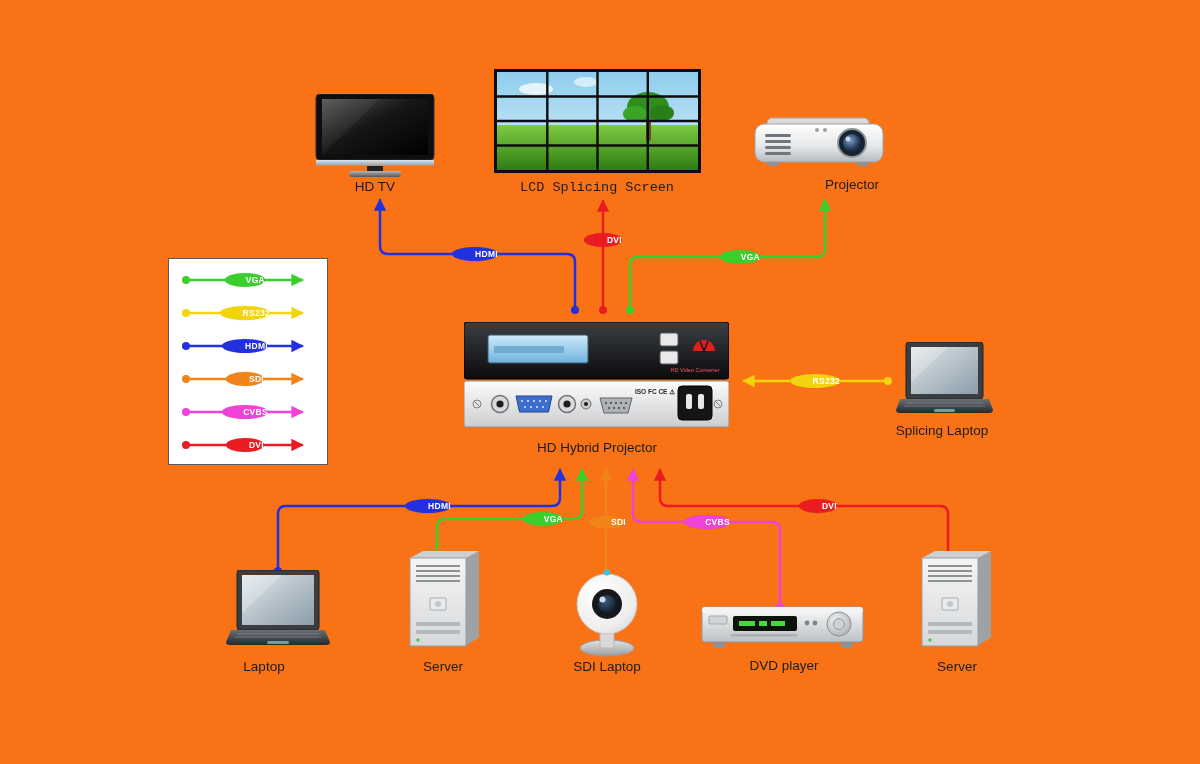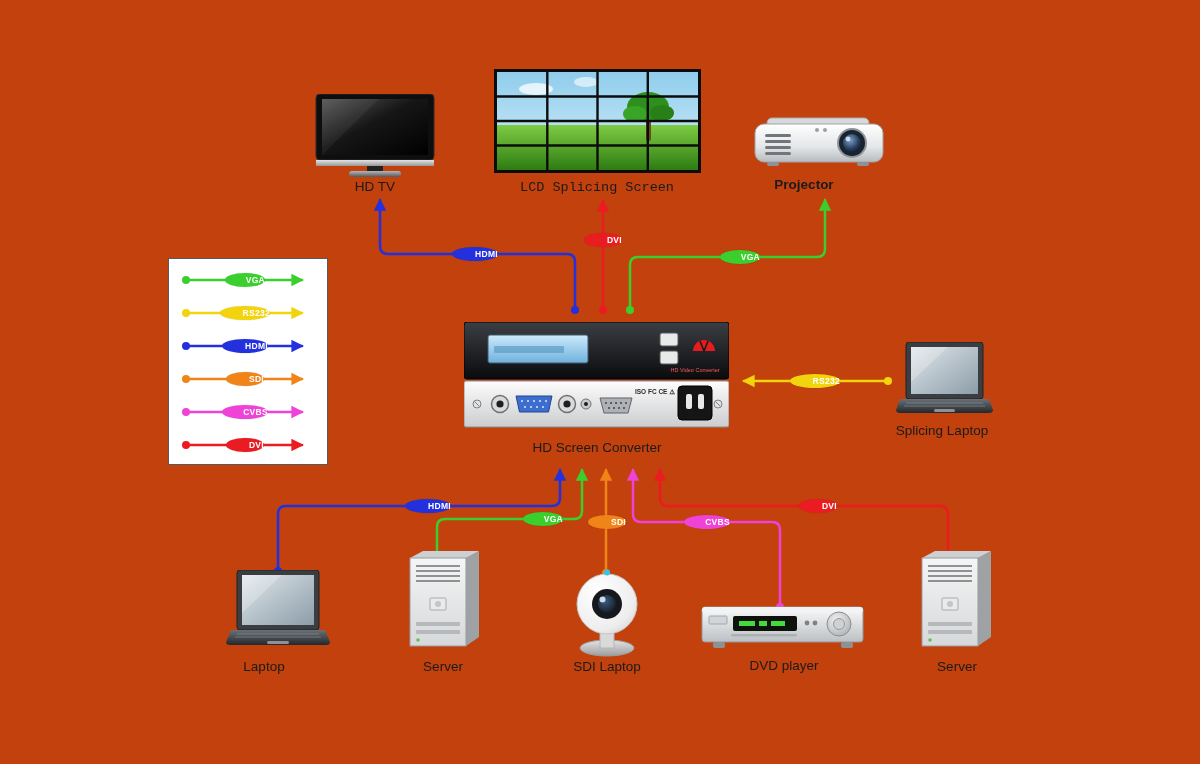--- a/index.html
+++ b/index.html
@@ -1,17 +1,17 @@
 <!DOCTYPE html>
 <html><head>
 <meta charset="utf-8">
 <style>
   * { margin:0; padding:0; box-sizing:border-box; }
   html,body { background:#ffffff; font-family:"Liberation Sans", sans-serif; }
-  .canvas { position:relative; width:1200px; height:764px; background:#c2410c; overflow:hidden; }
+  .canvas { position:relative; width:1200px; height:764px; background:#f97316; overflow:hidden; }
   .wires { position:absolute; left:0; top:0; }
   .device { position:absolute; }
   .dev-label { position:absolute; transform:translateX(-50%); font-size:13.5px; color:#1b1b1b; white-space:nowrap; }
   .pill {
     position:absolute; transform:translate(-50%,-50%);
     height:14px; line-height:14px; border-radius:50%;
     color:#fff; font-size:8.5px; font-weight:bold; text-align:right;
     letter-spacing:0.3px; box-shadow:0 0 0 0.5px rgba(0,0,0,0.08);
   }
   .legend-box { position:absolute; left:168px; top:258px; width:160px; height:207px; border:1px solid #5a5a5a; background:#fff; }
@@ -369,22 +369,22 @@
       <rect x="24" y="48" width="16" height="12" rx="1" fill="#e9eaeb" stroke="#a8abae"></rect>
       <circle cx="32" cy="54" r="3" fill="#c3c6c9"></circle>
       <rect x="10" y="72" width="44" height="4" rx="1" fill="#b6b9bc"></rect>
       <rect x="10" y="80" width="44" height="4" rx="1" fill="#b6b9bc"></rect>
       <circle cx="12" cy="90" r="1.8" fill="#5fbf5f"></circle>
     </svg>
   </div>
 
   <div class="dev-label" style="left:375px; top:179px;">HD TV</div>
   <div class="dev-label" style="left:597px; top:180px;font-family:Liberation Mono, monospace;">LCD Splicing Screen</div>
-  <div class="dev-label" style="left:804px; top:177px;font-weight:bold;">Projector</div>
-  <div class="dev-label" style="left:597px; top:440px;">HD Screen Converter</div>
+  <div class="dev-label" style="left:852px; top:177px;">Projector</div>
+  <div class="dev-label" style="left:597px; top:440px;">HD Hybrid Projector</div>
   <div class="dev-label" style="left:942px; top:423px;">Splicing Laptop</div>
   <div class="dev-label" style="left:264px; top:659px;">Laptop</div>
   <div class="dev-label" style="left:443px; top:659px;">Server</div>
   <div class="dev-label" style="left:607px; top:659px;">SDI Laptop</div>
   <div class="dev-label" style="left:784px; top:658px;">DVD player</div>
   <div class="dev-label" style="left:957px; top:659px;">Server</div>
 
   <div class="pill" style="left: 475px; top: 254px; width: 46px; background-color: rgb(34, 48, 221);">HDMI</div>
   <div class="pill" style="left: 603px; top: 240px; width: 38px; background-color: rgb(234, 28, 34);">DVI</div>
   <div class="pill" style="left: 740px; top: 257px; width: 40px; background-color: rgb(59, 207, 46);">VGA</div>

